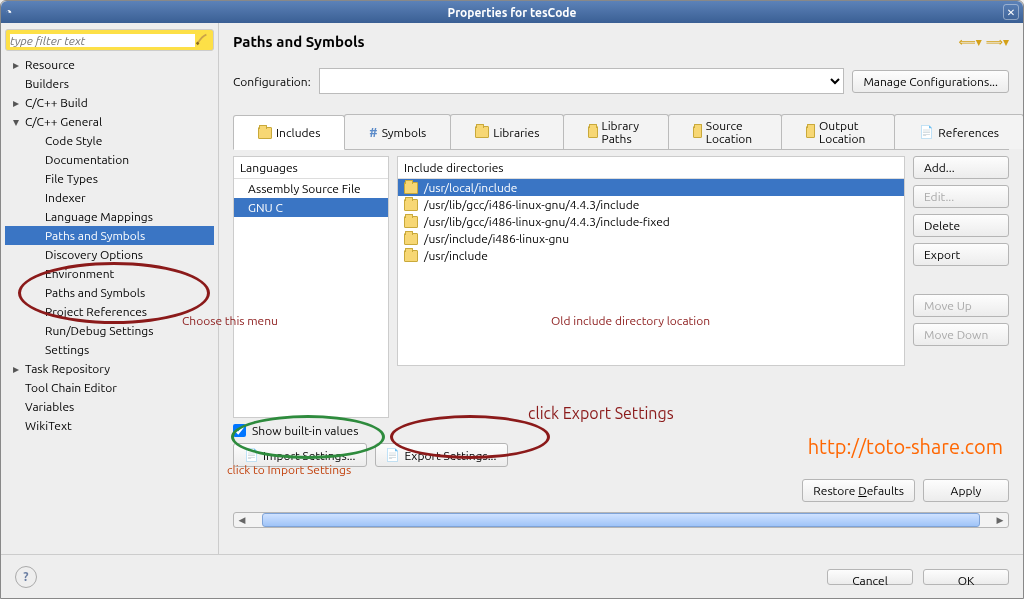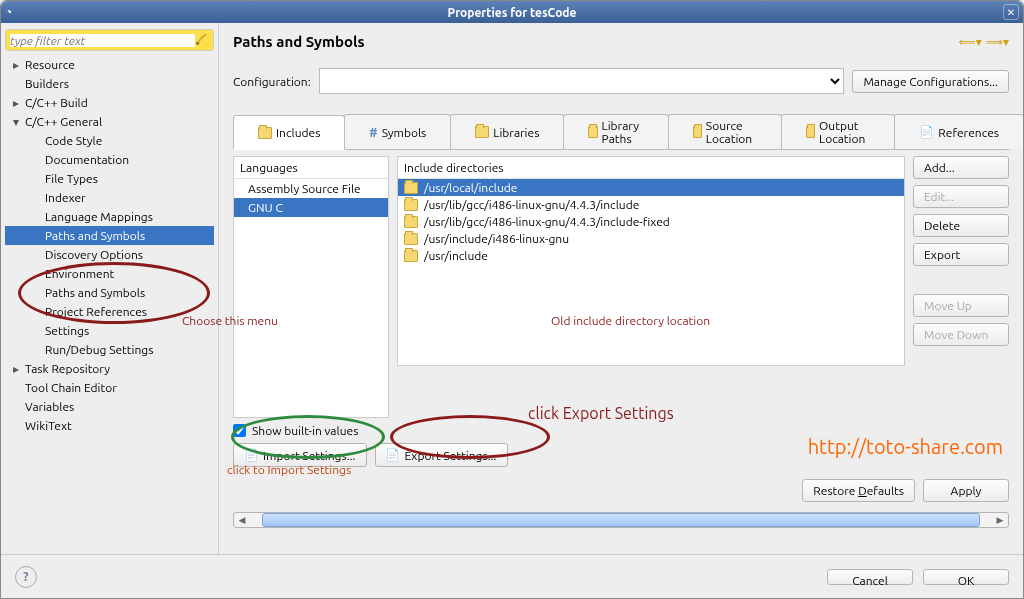--- a/index.html
+++ b/index.html
@@ -95,22 +95,22 @@
           <li class="sub"><span>Code Style</span></li>
           <li class="sub"><span>Documentation</span></li>
           <li class="sub"><span>File Types</span></li>
           <li class="sub"><span>Indexer</span></li>
           <li class="sub"><span>Language Mappings</span></li>
           <li class="sub selected"><span>Paths and Symbols</span></li>
           <li class="sub"><span>Discovery Options</span></li>
           <li class="sub"><span>Environment</span></li>
           <li class="sub"><span>Paths and Symbols</span></li>
           <li class="sub"><span>Project References</span></li>
+          <li class="sub"><span>Run/Debug Settings</span></li>
           <li class="sub"><span>Settings</span></li>
-          <li class="sub"><span>Run/Debug Settings</span></li>
           <li class="top"><span class="arrow">▸</span><span>Task Repository</span></li>
           <li class="top"><span>Tool Chain Editor</span></li>
           <li class="top"><span>Variables</span></li>
           <li class="top"><span>WikiText</span></li>
         </ul>
     </div>
 
     <div class="main" style="position:relative;">
       <div class="main-header">
         <h1>Paths and Symbols</h1>

